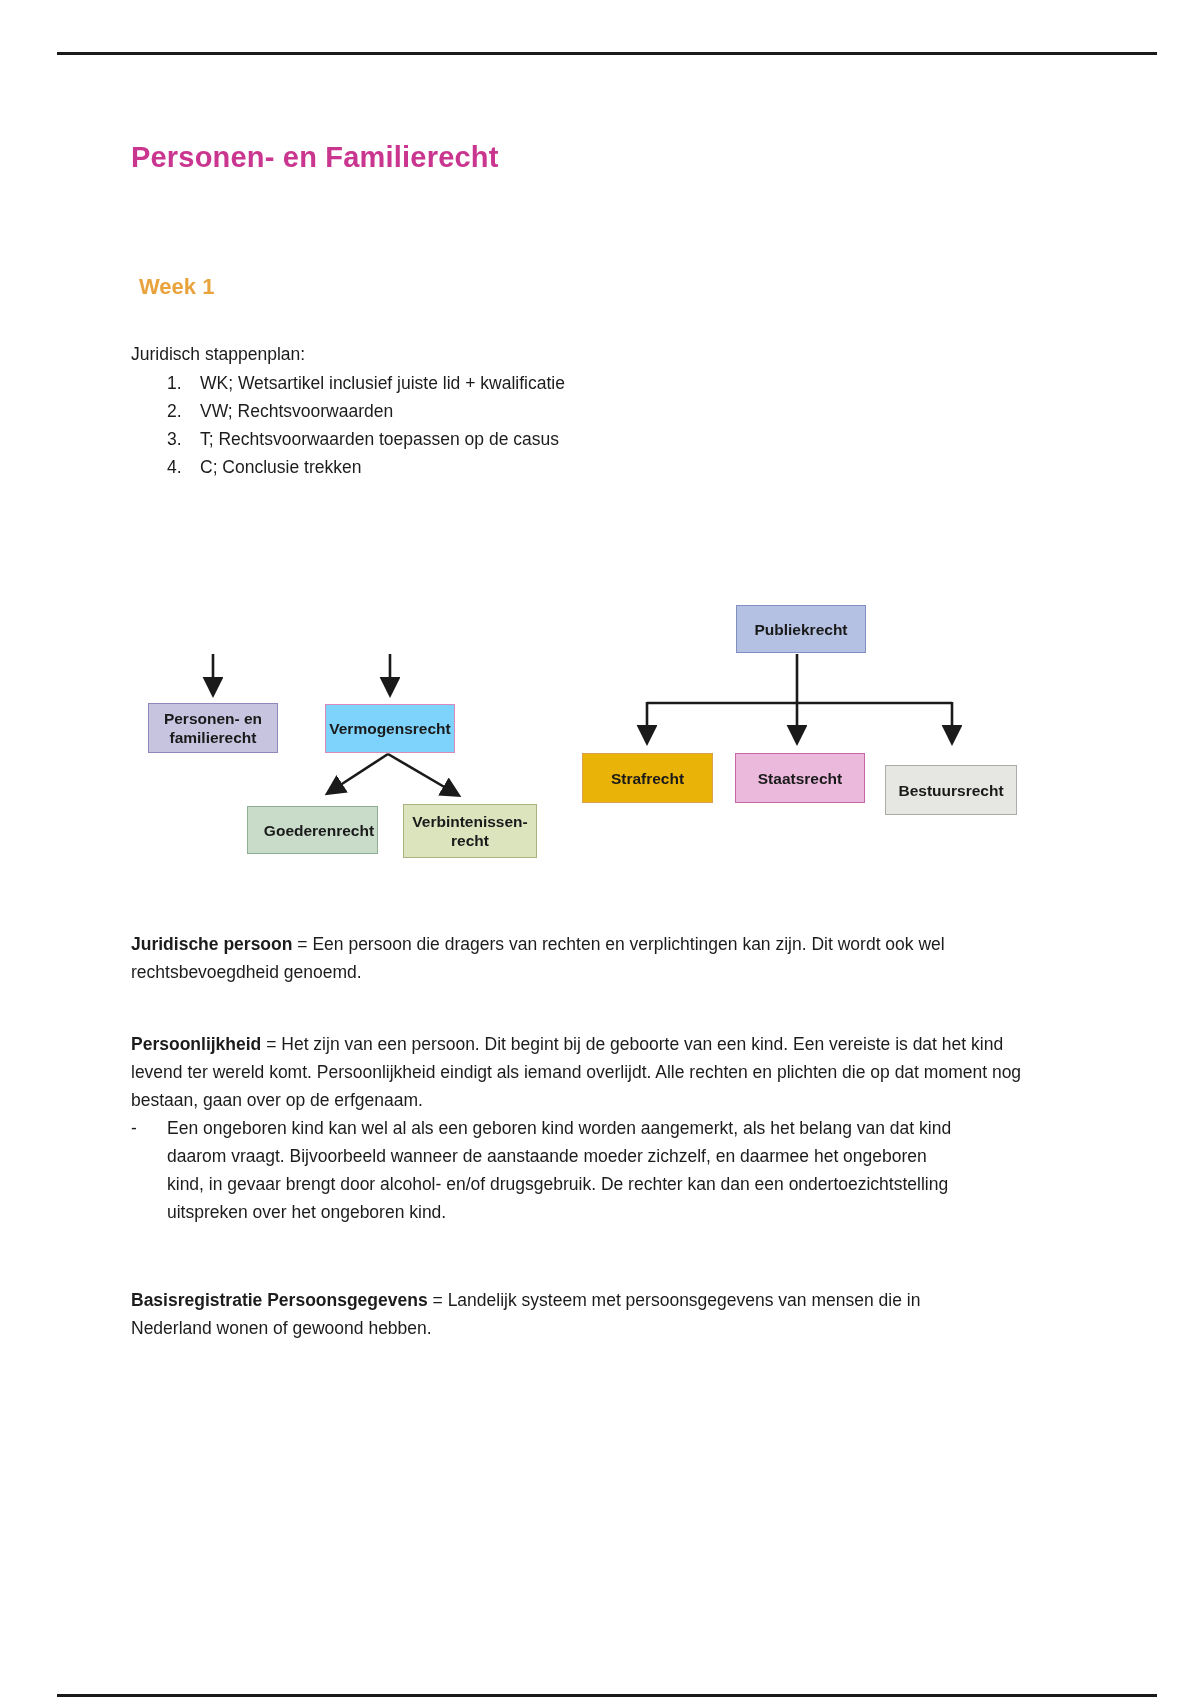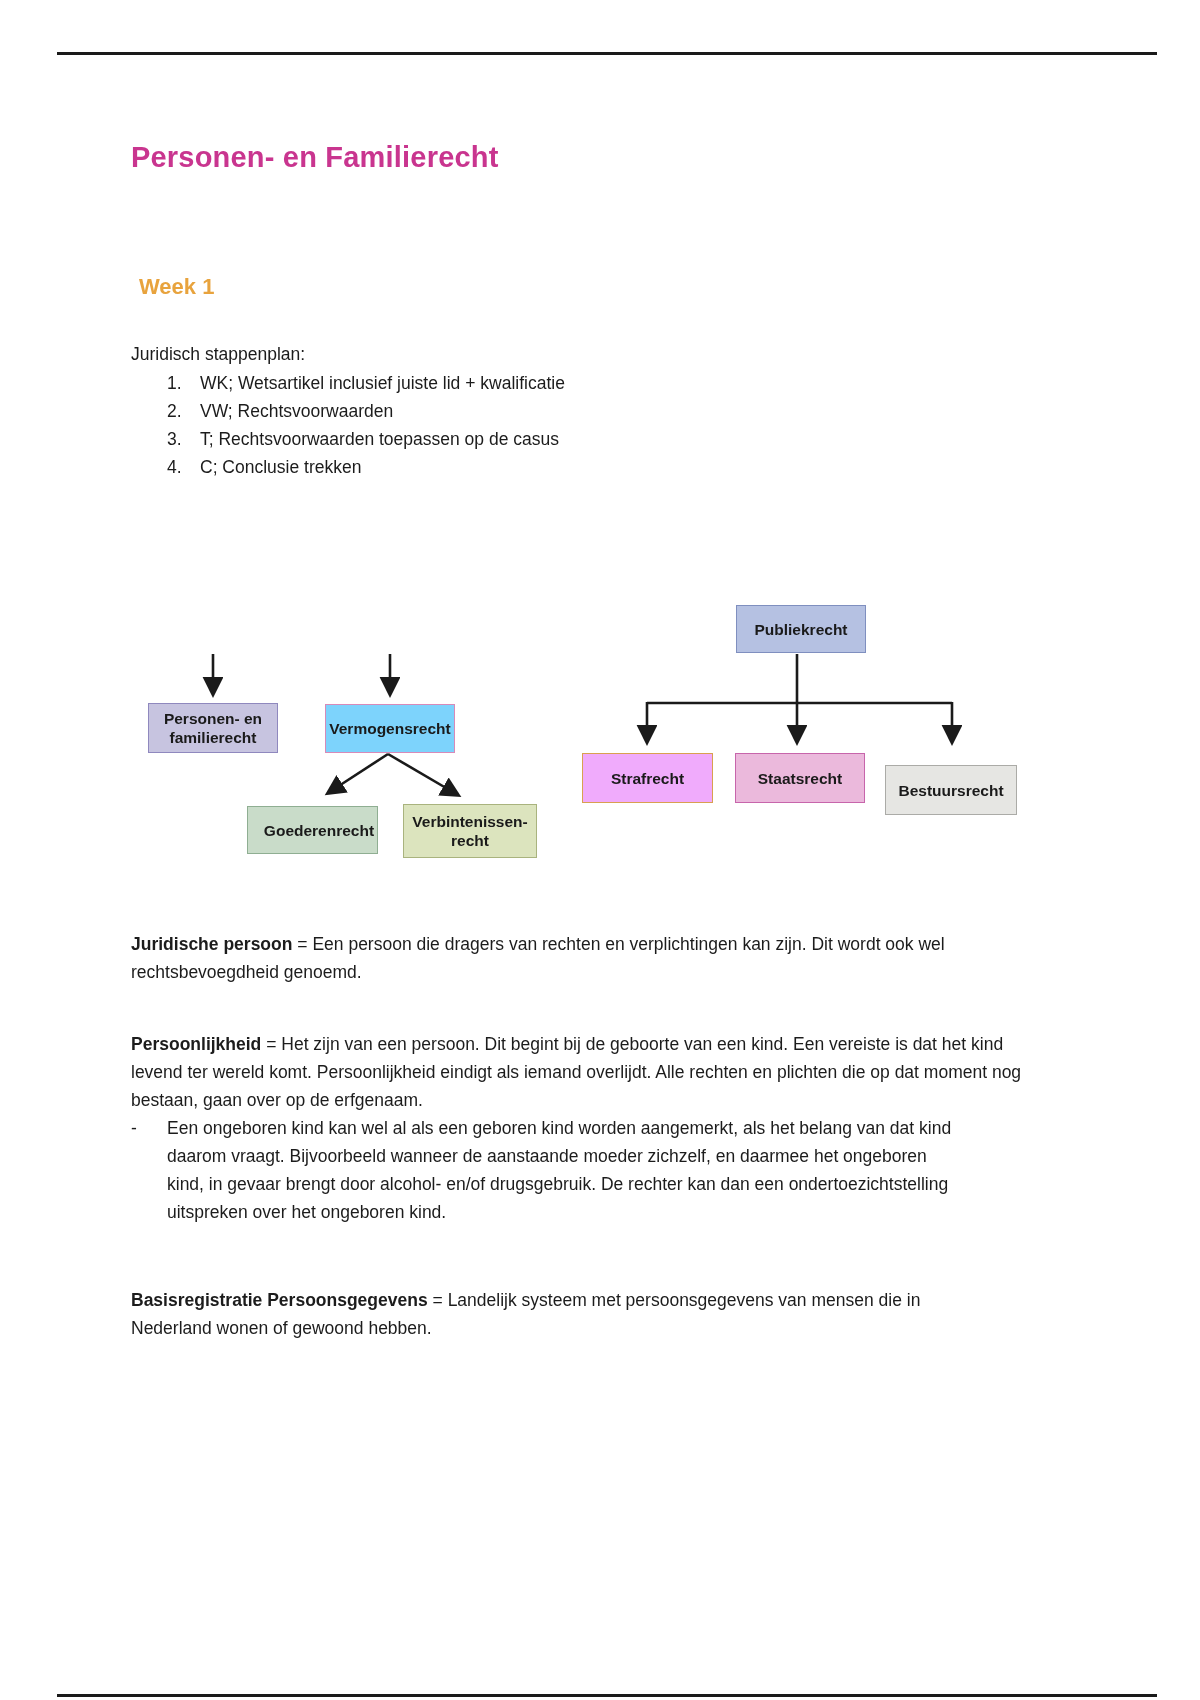--- a/index.html
+++ b/index.html
@@ -158,21 +158,21 @@
     <line x1="952" y1="162" x2="952" y2="202" stroke="#1a1a1a" stroke-width="2.6" marker-end="url(#ah)"></line>
   </svg>
 
   <div class="dbox box-personen" style="background-color: rgb(199, 196, 224); border-color: rgb(143, 136, 190);">Personen- en
 familierecht</div>
   <div class="dbox box-vermogensrecht" style="background-color: #7dd3fc; border-color: rgb(216, 138, 184); text-align: center;">Vermogensrecht</div>
   <div class="dbox box-goederenrecht" style="background-color: rgb(201, 220, 201); border-color: rgb(143, 174, 146);">Goederenrecht</div>
   <div class="dbox box-verbintenissen" style="background-color: rgb(220, 228, 190); border-color: rgb(169, 179, 126);">Verbintenissen-
 recht</div>
   <div class="dbox box-publiekrecht" style="background-color: rgb(181, 193, 226); border-color: rgb(127, 143, 191);">Publiekrecht</div>
-  <div class="dbox box-strafrecht" style="background-color: #f0abfc; border-color: rgb(217, 160, 80); text-align: center;">Strafrecht</div>
+  <div class="dbox box-strafrecht" style="background-color: #eab308; border-color: rgb(217, 160, 80); text-align: center;">Strafrecht</div>
   <div class="dbox box-staatsrecht" style="background-color: rgb(235, 185, 220); border-color: rgb(199, 101, 171);">Staatsrecht</div>
   <div class="dbox box-bestuursrecht" style="background-color: rgb(230, 230, 227); border-color: rgb(171, 171, 167); margin-top: 12px;">Bestuursrecht</div>
 </div>
 
 <p class="def def-juridische" style="margin:0;">
   <b>Juridische persoon</b>
   <span>= Een persoon die dragers van rechten en verplichtingen kan zijn. Dit wordt ook wel rechtsbevoegdheid genoemd.</span>
 </p>
 
 <div class="def def-persoonlijkheid">

